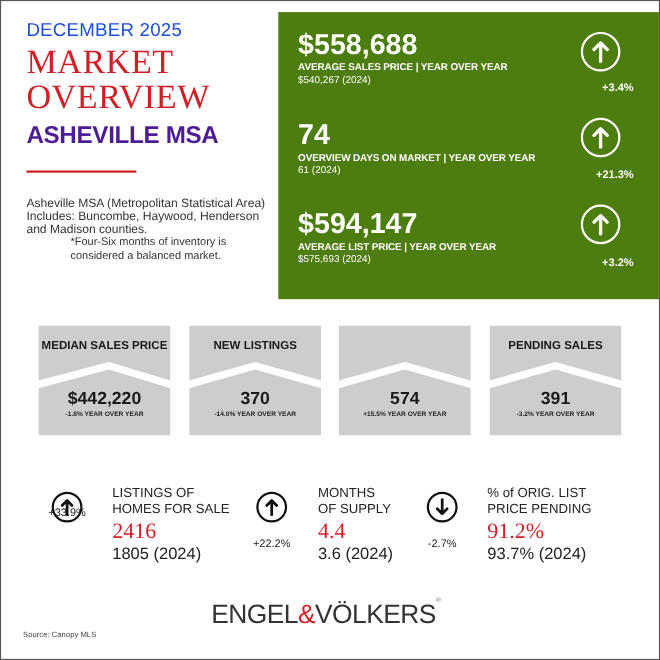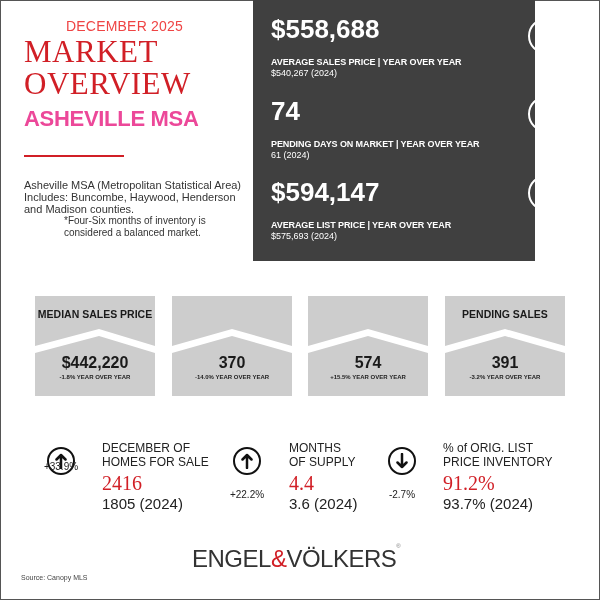--- a/index.html
+++ b/index.html
@@ -1,31 +1,31 @@
 <!DOCTYPE html>
 <html><head>
 <meta charset="utf-8">
 <style>
   * { box-sizing: border-box; margin: 0; padding: 0; }
   html, body { width: 600px; height: 600px; background: #ffffff; overflow: hidden; }
   body { font-family: "Liberation Sans", sans-serif; color: #1a1a1a; position: relative; }
   .frame { position: absolute; left: 0; top: 0; width: 600px; height: 600px; border: 1px solid #555; pointer-events: none; }
 
   .left { position: absolute; left: 24px; top: 18px; width: 220px; }
-  .month { font-size: 14px; letter-spacing: 0.2px; color: #ef4444; margin-left: 42px; }
+  .month { font-size: 17px; letter-spacing: 0.2px; color: #1d4ed8; }
   .title { font-family: "Liberation Serif", serif; color: #d11f26; font-size: 31px; line-height: 32px; margin-top: 2px; letter-spacing: 0.5px; }
-  .msa { font-size: 22px; font-weight: bold; margin-top: 6px; color: #ec4899; letter-spacing: -0.3px; }
+  .msa { font-size: 22px; font-weight: bold; margin-top: 6px; color: #4c1d95; letter-spacing: -0.3px; }
   .redline { position: absolute; left: 24px; top: 155px; width: 100px; height: 1.5px; background: #d11f26; }
   .desc { position: absolute; left: 24px; top: 179px; width: 230px; font-size: 11px; line-height: 12px; color: #333; }
   .note { font-size: 10px; line-height: 11.5px; color: #333; margin-left: 40px; }
 
-  .panel { position: absolute; left: 253px; top: 0; width: 282px; height: 261px; background: #404040; color: #fff; }
+  .panel { position: absolute; left: 253px; top: 11px; width: 346px; height: 261px; background: #4d7c0f; color: #fff; }
   .stat { position: absolute; left: 18px; width: 250px; }
   .stat .big { font-size: 26px; font-weight: bold; }
-  .stat .lbl { font-size: 9px; font-weight: bold; margin-top: 12px; letter-spacing: -0.1px; }
+  .stat .lbl { font-size: 9px; font-weight: bold; margin-top: 0; letter-spacing: -0.1px; }
   .stat .prev { font-size: 9px; margin-top: 1px; }
   .circ { position: absolute; left: 275px; width: 36px; height: 36px; border: 2.5px solid #fff; border-radius: 50%; display: flex; align-items: center; justify-content: center; }
   .pct { position: absolute; left: 265px; width: 58px; text-align: right; font-size: 10px; font-weight: bold; }
 
   .card { position: absolute; top: 296px; width: 120px; height: 100px; }
   .card svg { position: absolute; left: 0; top: 0; }
   .card .ctitle { position: absolute; top: 12px; width: 100%; text-align: center; font-size: 10.5px; font-weight: bold; color: #1a1a1a; }
   .card .cval { position: absolute; top: 58px; width: 100%; text-align: center; font-size: 16px; font-weight: bold; color: #1a1a1a; }
   .card .csub { position: absolute; top: 78px; width: 100%; text-align: center; font-size: 6px; font-weight: bold; color: #222; }
   .bcirc { position: absolute; width: 28px; height: 28px; border: 2.5px solid #111; border-radius: 50%; display: flex; align-items: center; justify-content: center; }
@@ -66,21 +66,21 @@
   </div>
   <div class="circ" style="top:18px">
     <svg width="16" height="20" viewBox="0 0 16 20">
         <path d="M8 2 L8 19 M2 8 L8 2 L14 8" stroke="#fff" stroke-width="3" fill="none" stroke-linecap="round" stroke-linejoin="round"></path>
       </svg>
   </div>
   <div class="pct" style="top:64px">+3.4%</div>
 
   <div class="stat" style="top:96px">
     <div class="big">74</div>
-    <div class="lbl">PENDING DAYS ON MARKET | YEAR OVER YEAR</div>
+    <div class="lbl">OVERVIEW DAYS ON MARKET | YEAR OVER YEAR</div>
     <div class="prev">61 (2024)</div>
   </div>
   <div class="circ" style="top:96px">
     <svg width="16" height="20" viewBox="0 0 16 20">
         <path d="M8 2 L8 19 M2 8 L8 2 L14 8" stroke="#fff" stroke-width="3" fill="none" stroke-linecap="round" stroke-linejoin="round"></path>
       </svg>
   </div>
   <div class="pct" style="top:143px">+21.3%</div>
 
   <div class="stat" style="top:177px">
@@ -103,20 +103,21 @@
     </svg>
   <div class="ctitle">MEDIAN SALES PRICE</div>
   <div class="cval">$442,220</div>
   <div class="csub">-1.8% YEAR OVER YEAR</div>
 </div>
 <div class="card" style="left:172px">
   <svg width="120" height="100">
       <polygon points="0,0 120,0 120,50 60,33 0,50" fill="#cdcdcd"></polygon>
       <polygon points="0,57 60,40 120,57 120,100 0,100" fill="#cdcdcd"></polygon>
     </svg>
+  <div class="ctitle">NEW LISTINGS</div>
   <div class="cval">370</div>
   <div class="csub">-14.0% YEAR OVER YEAR</div>
 </div>
 <div class="card" style="left:308px">
   <svg width="120" height="100">
       <polygon points="0,0 120,0 120,50 60,33 0,50" fill="#cdcdcd"></polygon>
       <polygon points="0,57 60,40 120,57 120,100 0,100" fill="#cdcdcd"></polygon>
     </svg>
   <div class="cval">574</div>
   <div class="csub">+15.5% YEAR OVER YEAR</div>
@@ -132,21 +133,21 @@
 </div>
 
 <div>
   <div class="bcirc" style="left:47px;top:447px">
     <svg width="12" height="16" viewBox="0 0 12 16">
         <path d="M6 2 L6 15 M1.5 6.5 L6 2 L10.5 6.5" stroke="#111" stroke-width="2.5" fill="none" stroke-linecap="round" stroke-linejoin="round"></path>
       </svg>
   </div>
   <div class="bpct" style="left:36px;top:461px">+33.9%</div>
   <div class="blabel" style="left:102px;top:441px">
-    <div>DECEMBER OF</div>
+    <div>LISTINGS OF</div>
       <div>HOMES FOR SALE</div>
   </div>
   <div class="bval" style="left:102px;top:472px">2416</div>
   <div class="bprev" style="left:102px;top:495px">1805 (2024)</div>
 </div>
 
 <div>
   <div class="bcirc" style="left:233px;top:447px">
     <svg width="12" height="16" viewBox="0 0 12 16">
         <path d="M6 2 L6 15 M1.5 6.5 L6 2 L10.5 6.5" stroke="#111" stroke-width="2.5" fill="none" stroke-linecap="round" stroke-linejoin="round"></path>
@@ -163,21 +164,21 @@
 
 <div>
   <div class="bcirc" style="left:388px;top:447px">
     <svg width="12" height="16" viewBox="0 0 12 16">
         <path d="M6 1 L6 14 M1.5 9.5 L6 14 L10.5 9.5" stroke="#111" stroke-width="2.5" fill="none" stroke-linecap="round" stroke-linejoin="round"></path>
       </svg>
   </div>
   <div class="bpct" style="left:377px;top:489px">-2.7%</div>
   <div class="blabel" style="left:443px;top:441px">
     <div>% of ORIG. LIST</div>
-      <div>PRICE INVENTORY</div>
+      <div>PRICE PENDING</div>
   </div>
   <div class="bval" style="left:443px;top:472px">91.2%</div>
   <div class="bprev" style="left:443px;top:495px">93.7% (2024)</div>
 </div>
 
 <div class="logo">
   <span>ENGEL</span><span class="amp">&amp;</span><span>VÖLKERS</span><span class="reg">®</span>
 </div>
 <div class="source">Source: Canopy MLS</div>
 

